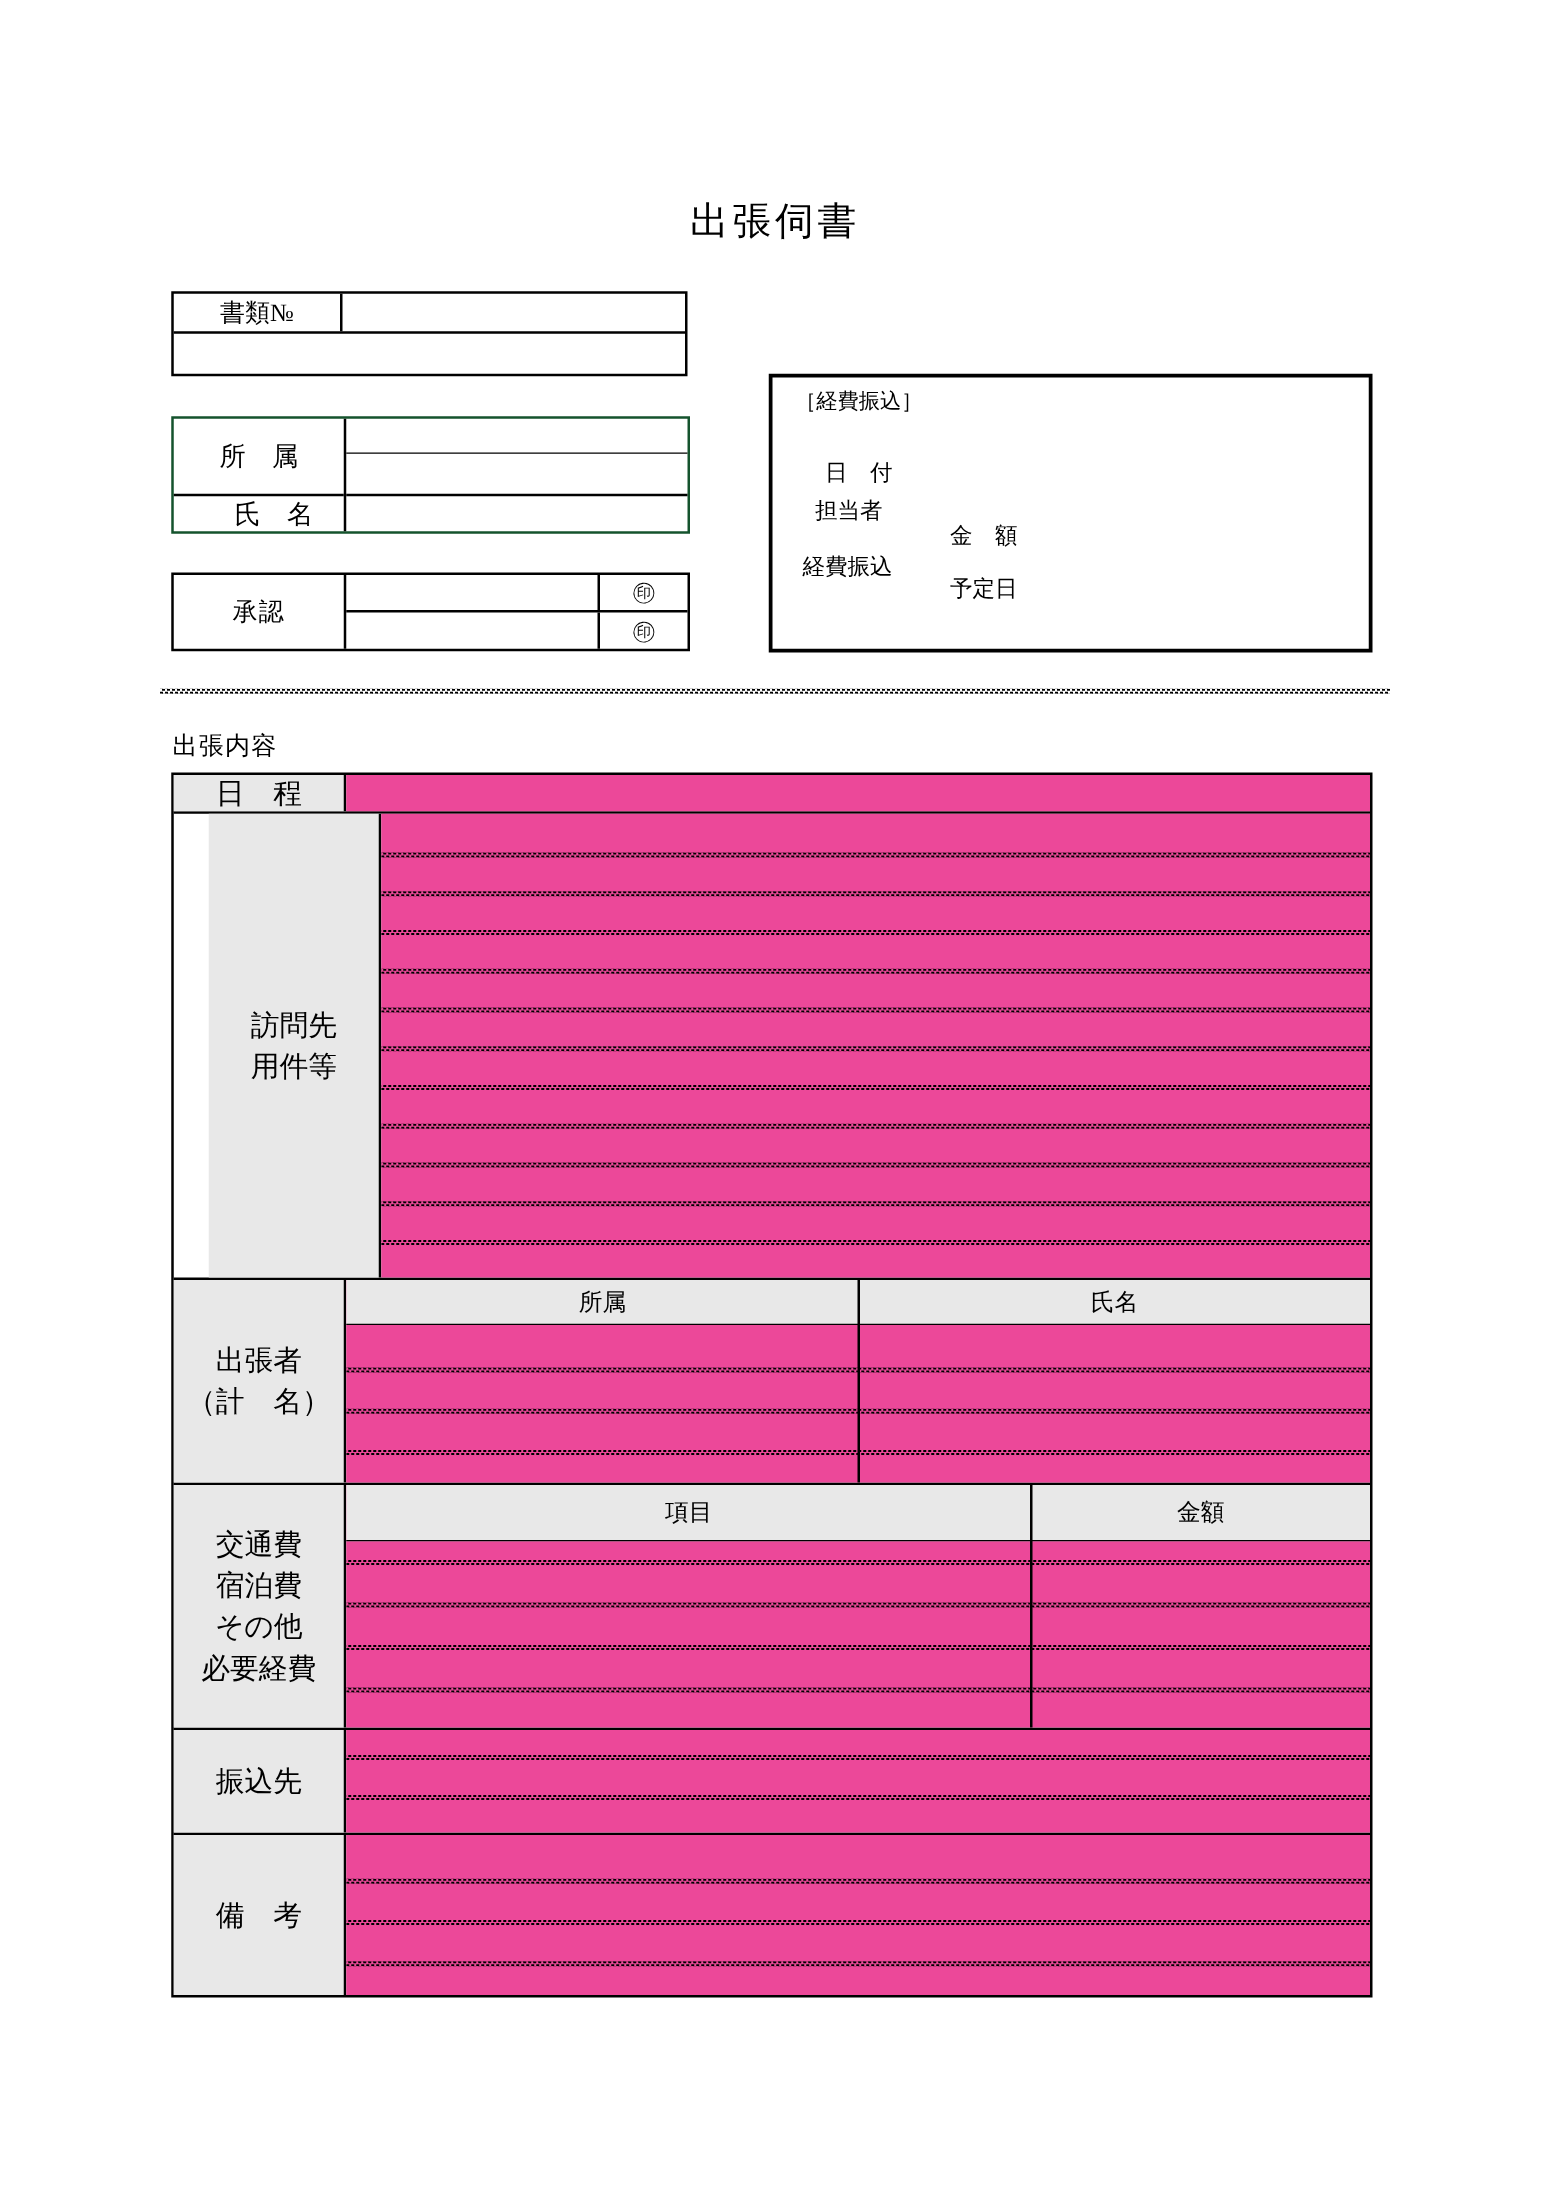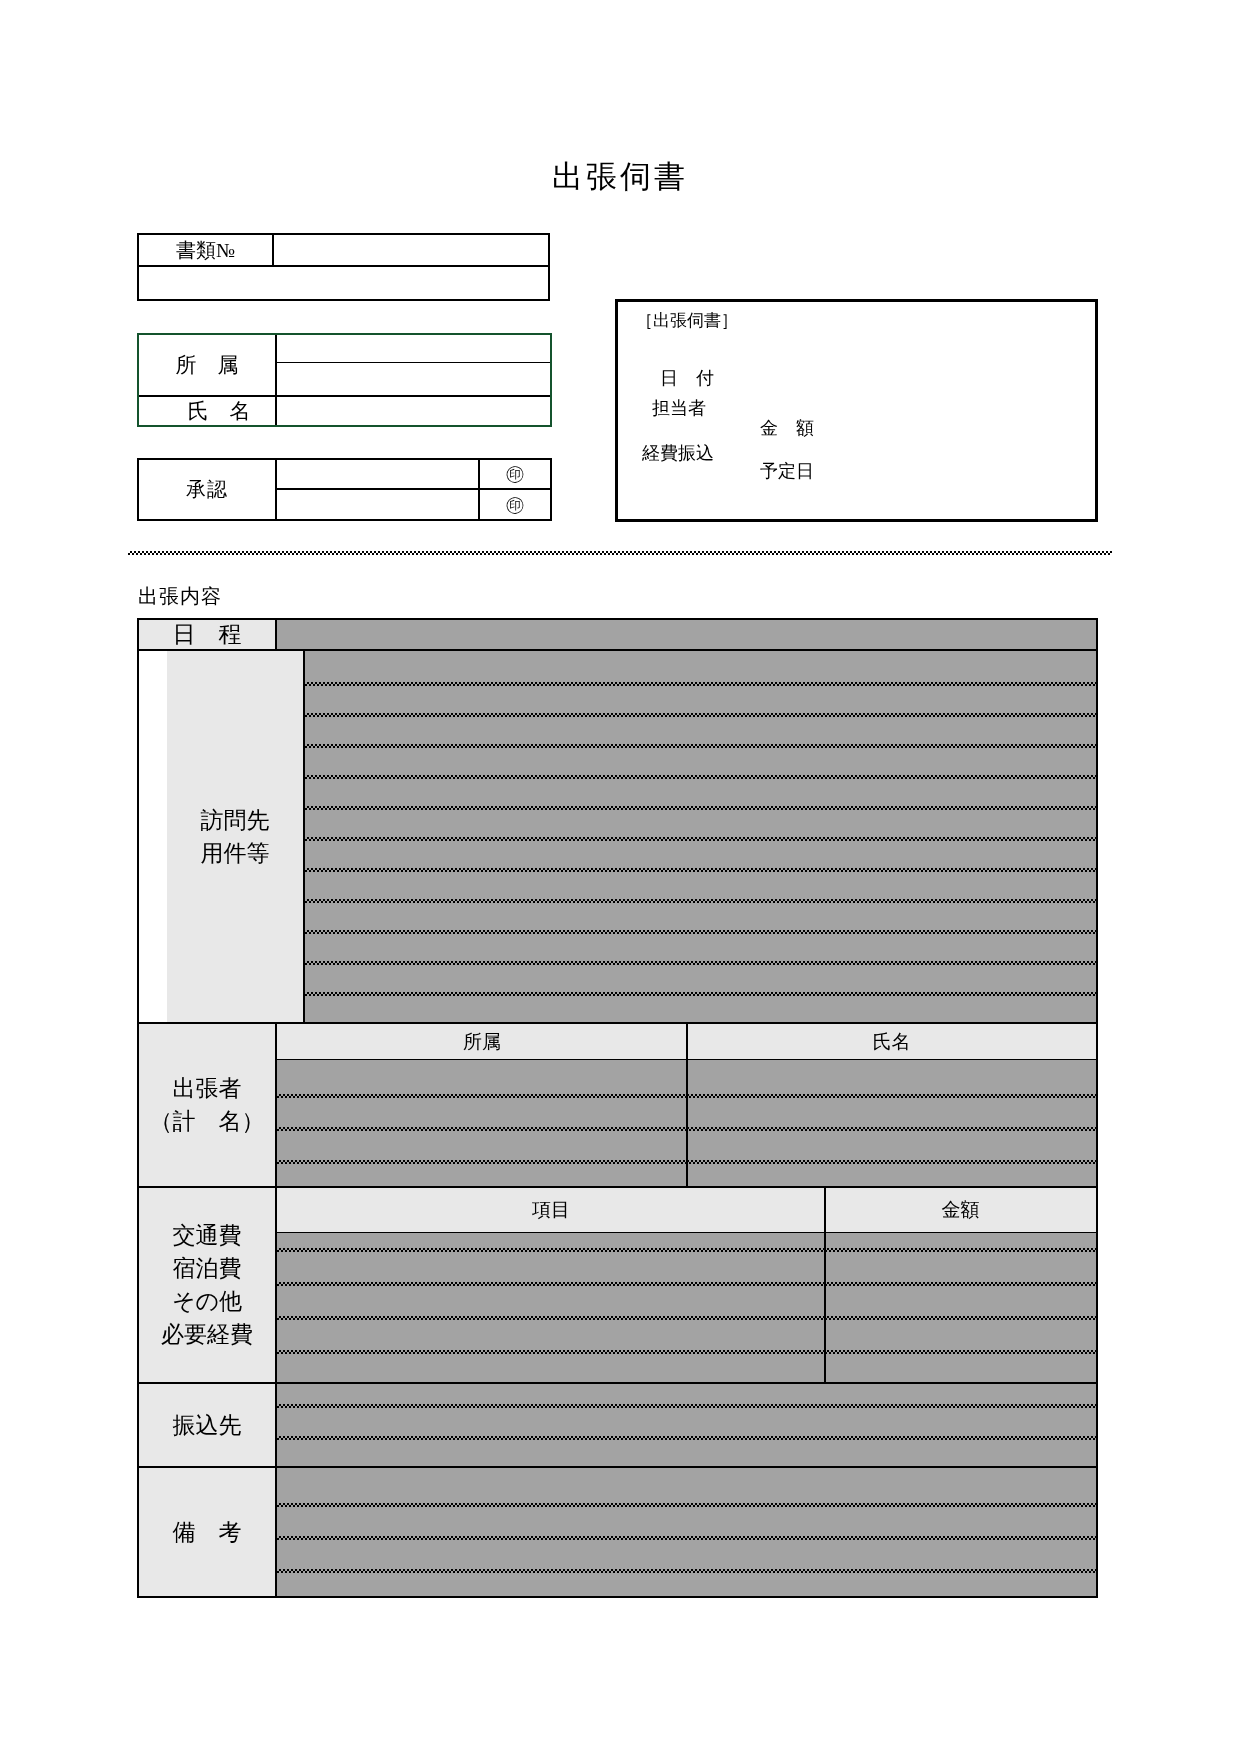--- a/index.html
+++ b/index.html
@@ -61,21 +61,21 @@
   
   .trip-caption { left:138px; top:583px; font-size:20px; letter-spacing:1px; }
 
   .main { left:137px; top:618px; width:961px; height:980px; border:2px solid #000;
           display:flex; flex-direction:column; }
   .sec { position:relative; display:flex; border-bottom:2px solid #000; }
   .sec.last { border-bottom:none; flex:1; }
   .sec-label { width:138px; background:#e8e8e8; border-right:2px solid #000;
     display:flex; flex-direction:column; align-items:center; justify-content:center;
     font-size:23px; line-height:33px; text-align:center; flex-shrink:0; }
-  .sec-value { flex:1; position:relative; background:#a3a3a3; }
+  .sec-value { flex:1; position:relative; background:#ec4899; }
 
   .s1 { height:31px; }
   .s2 { height:373px;padding-left:28px; }
   .s3 { height:164px; }
   .s4 { height:196px; }
   .s5 { height:84px; }
 
   .sub-head { position:absolute; top:0; left:0; right:0; display:flex;
     background:#e8e8e8; border-bottom:1px solid #000; font-size:19px; }
   .s3 .sub-head { height:36px; }
@@ -126,21 +126,21 @@
       <div class="t3row second">
         <div class="t3val"></div>
         <div class="t3seal center">
           <span>㊞</span>
         </div>
       </div>
     </div>
   </div>
 
   <div class="abs rcpt">
-    <div class="abs ttl">［出張伺書］</div>
+    <div class="abs ttl">［経費振込］</div>
     <div class="abs f-date">日　付</div>
     <div class="abs f-staff">担当者</div>
     <div class="abs f-xfer">経費振込</div>
     <div class="abs f-amt">金　額</div>
     <div class="abs f-sched">予定日</div>
   </div>
 
   <div class="abs sep-line"></div>
 
   <div class="abs trip-caption">出張内容</div>

